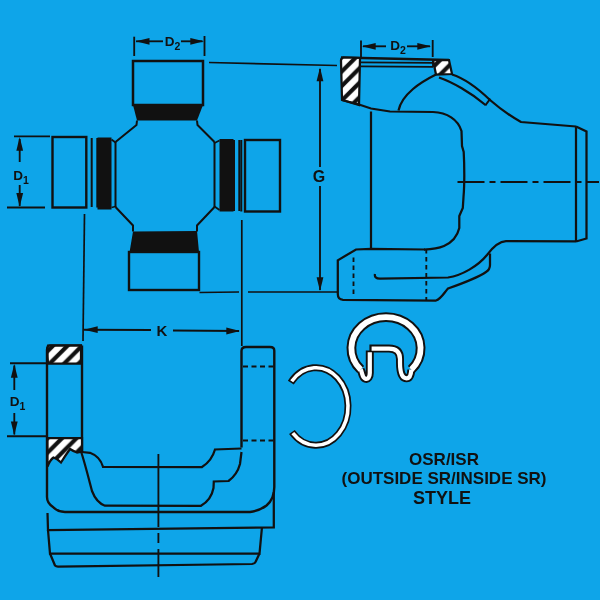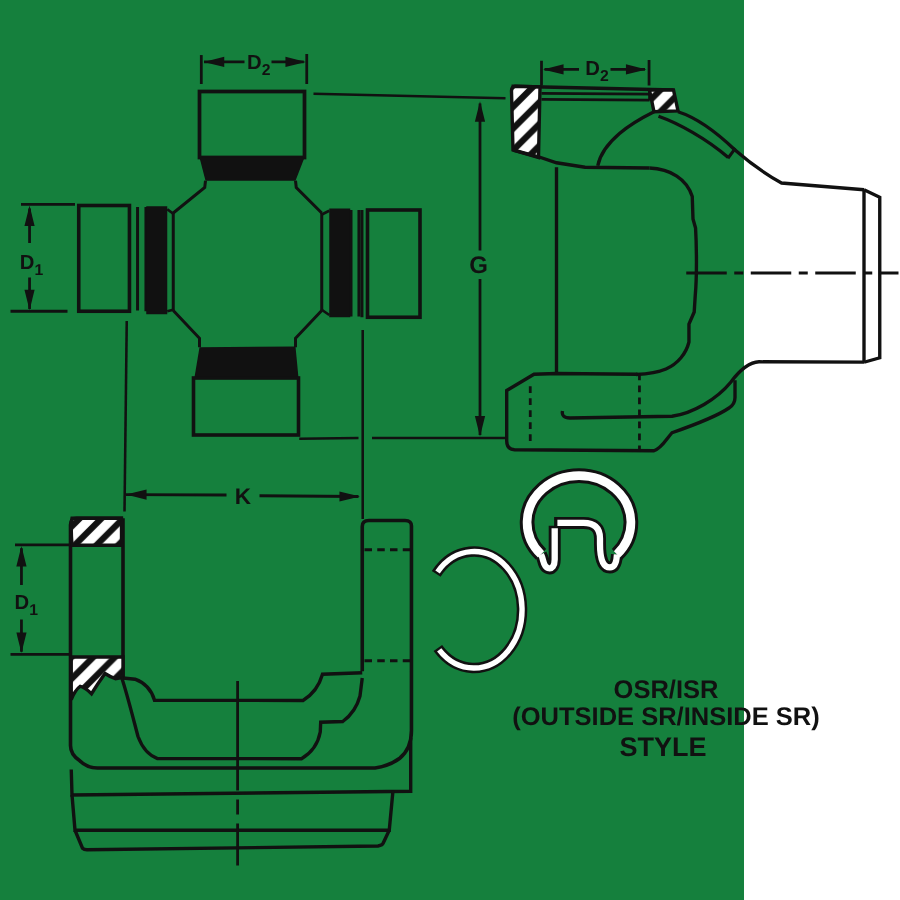--- a/index.html
+++ b/index.html
@@ -1,16 +1,16 @@
 <!DOCTYPE html>
 <html><head>
 <meta charset="utf-8">
 <style>
   html,body{margin:0;padding:0;background:#ffffff;}
-  .wrap{width:496px;height:600px;position:relative;background:#15803d;transform:translateZ(0);will-change:transform;}
+  .wrap{width:600px;height:600px;position:relative;background:#0ea5e9;transform:translateZ(0);will-change:transform;}
   svg{position:absolute;left:0;top:0;}
   .lbl{font-family:"Liberation Sans",sans-serif;font-weight:bold;fill:#111;}
 </style>
 </head>
 <body>
 <div class="wrap">
 <svg width="600" height="600" viewBox="0 0 600 600">
   <defs>
     <pattern id="hatch" width="14.5" height="14.5" patternUnits="userSpaceOnUse">
       <rect width="14.5" height="14.5" fill="#fff"></rect>

